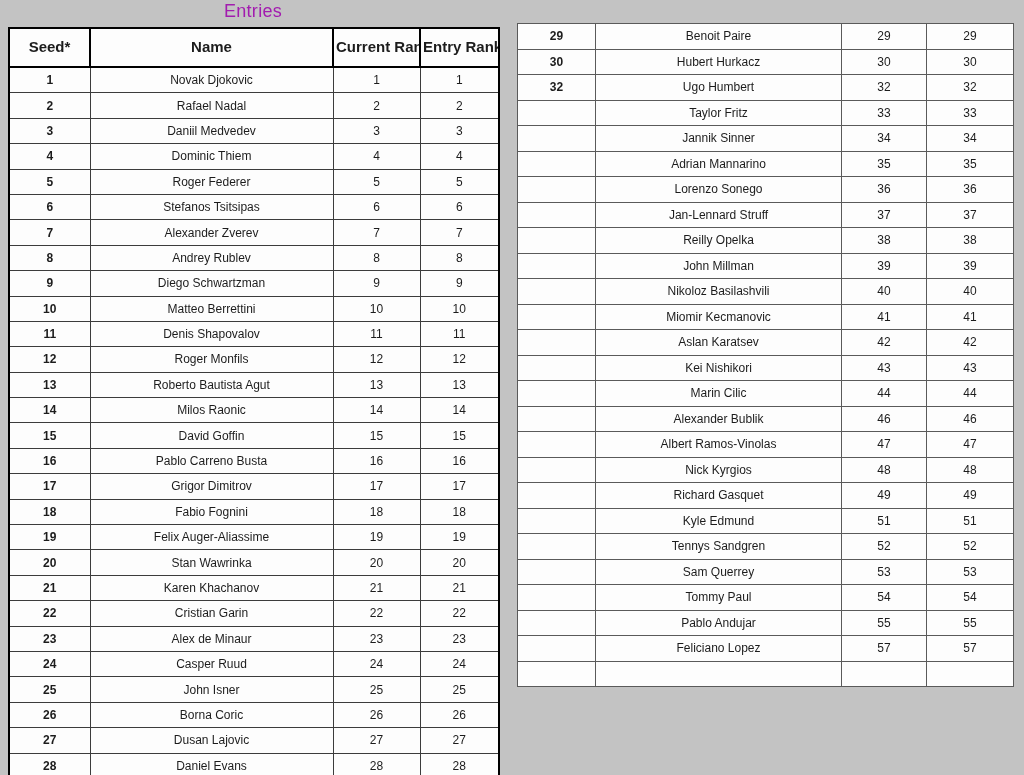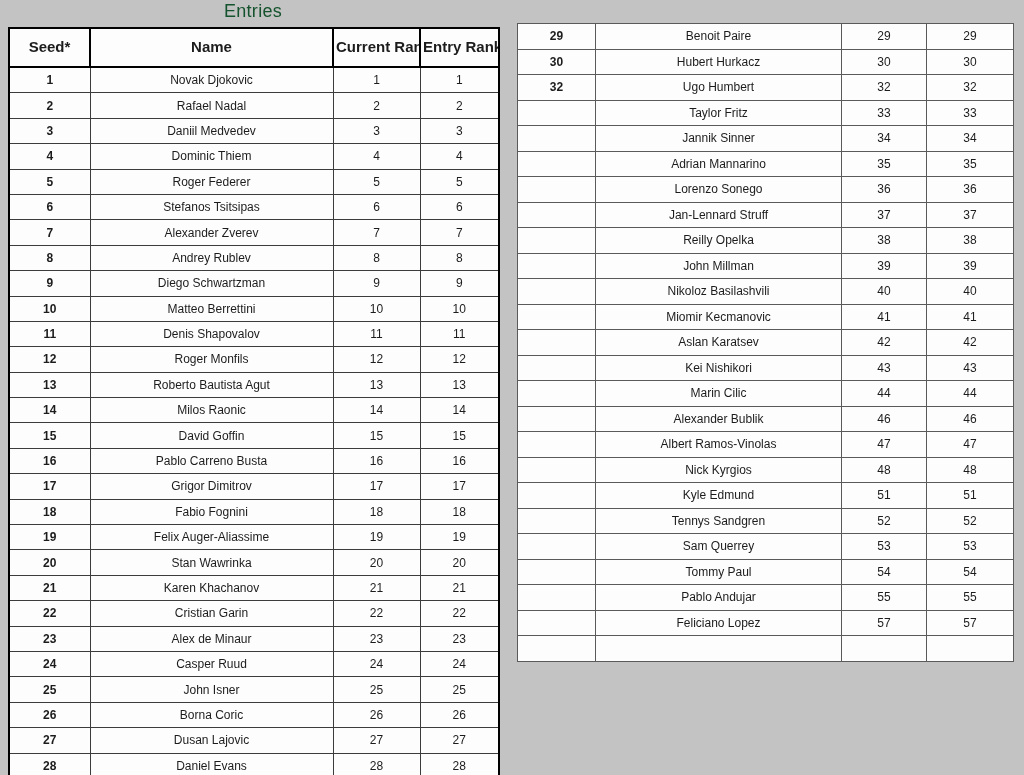--- a/index.html
+++ b/index.html
@@ -16,21 +16,21 @@
     width: 1024px;
     height: 775px;
   }
   .title {
     position: absolute;
     top: 1px;
     left: 8px;
     width: 490px;
     text-align: center;
     font-size: 18px;
-    color: #14532d;
+    color: #a21caf;
     letter-spacing: 0.3px;
   }
   table.tbl {
     position: absolute;
     border-collapse: collapse;
     table-layout: fixed;
     background: #fdfdfd;
     font-size: 12px;
     color: #1c1c1c;
   }
@@ -386,20 +386,26 @@
           <td>47</td>
         </tr>
         <tr>
           <td class="seed"></td>
           <td>Nick Kyrgios</td>
           <td>48</td>
           <td>48</td>
         </tr>
         <tr>
           <td class="seed"></td>
+          <td>Richard Gasquet</td>
+          <td>49</td>
+          <td>49</td>
+        </tr>
+        <tr>
+          <td class="seed"></td>
           <td>Kyle Edmund</td>
           <td>51</td>
           <td>51</td>
         </tr>
         <tr>
           <td class="seed"></td>
           <td>Tennys Sandgren</td>
           <td>52</td>
           <td>52</td>
         </tr>

